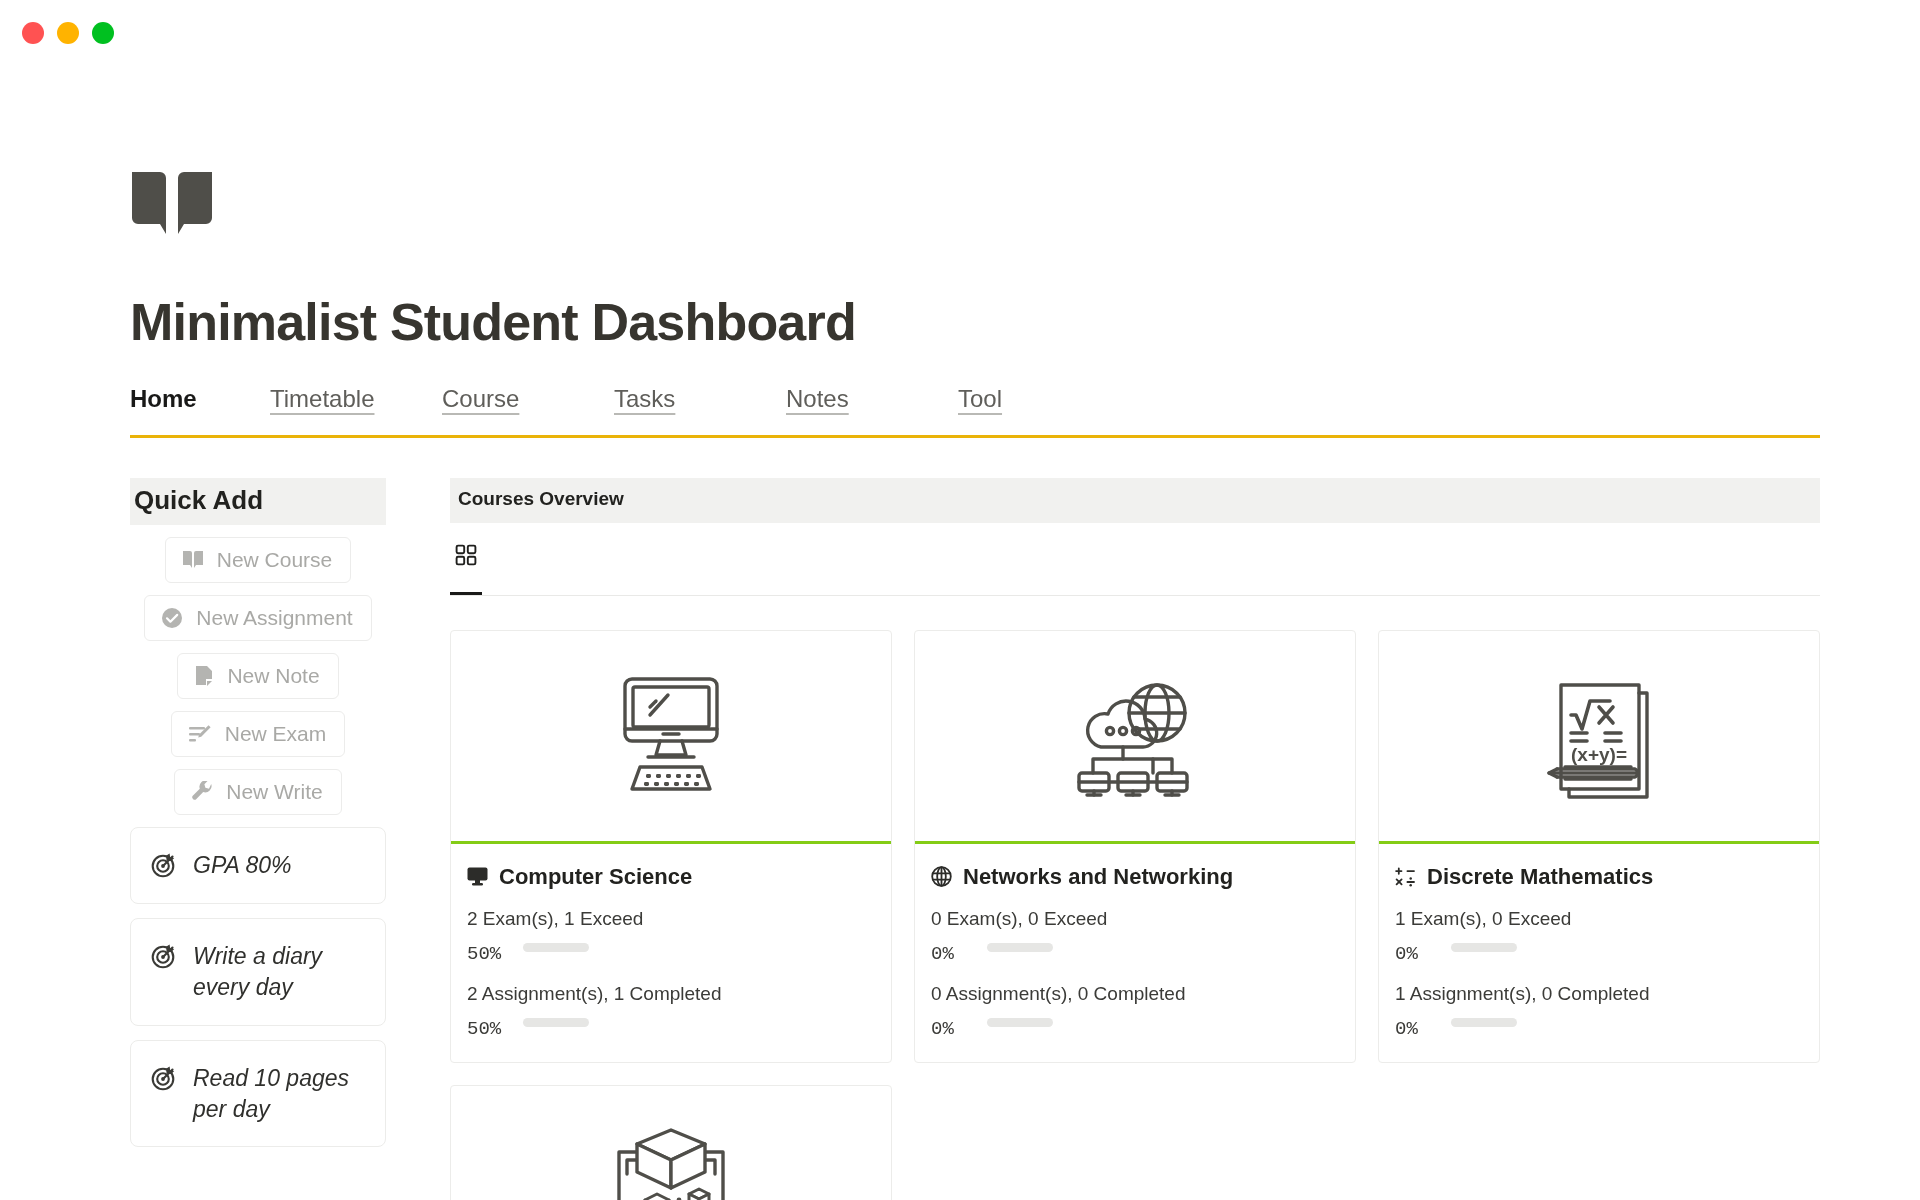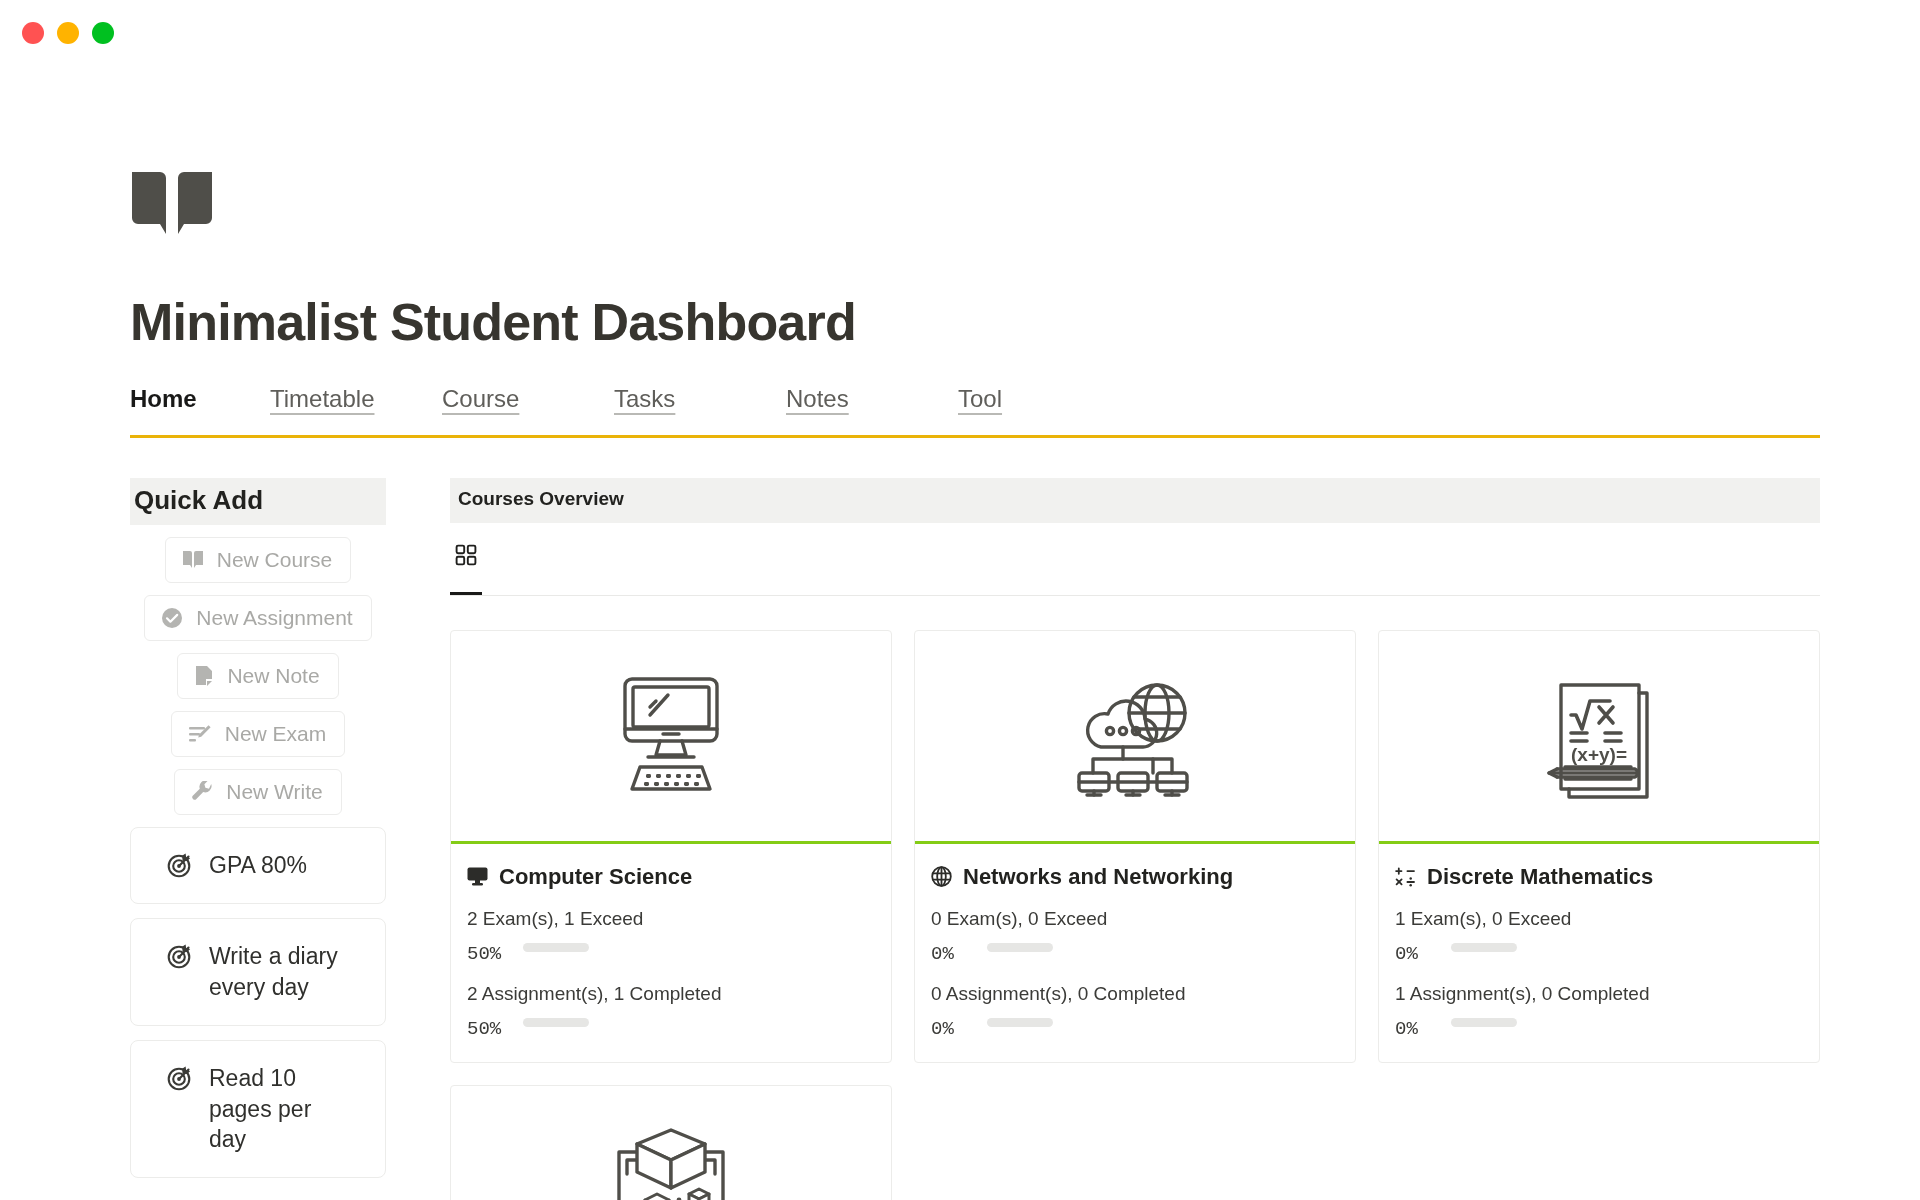--- a/index.html
+++ b/index.html
@@ -124,25 +124,26 @@
   }
   .quick-btn svg { display: block; flex: 0 0 auto; }
 
   
   .goals-head { margin-top: 32px; }
   .goal-list { margin-top: 12px; display: flex; flex-direction: column; gap: 14px; }
   .goal-card {
     border: 1px solid #ececea;
     border-radius: 8px;
     background: #ffffff;
-    padding: 22px 36px;
+    padding: 22px 20px;
     display: flex;
     align-items: flex-start;
     gap: 16px;
     cursor: pointer;
+    font-style: italic;
   }
   .goal-card svg { flex: 0 0 auto; margin-top: 2px; }
   .goal-text {
     font-size: 23px;
     color: #30302d;
     line-height: 1.34;
   }
 
   
   .view-bar {

